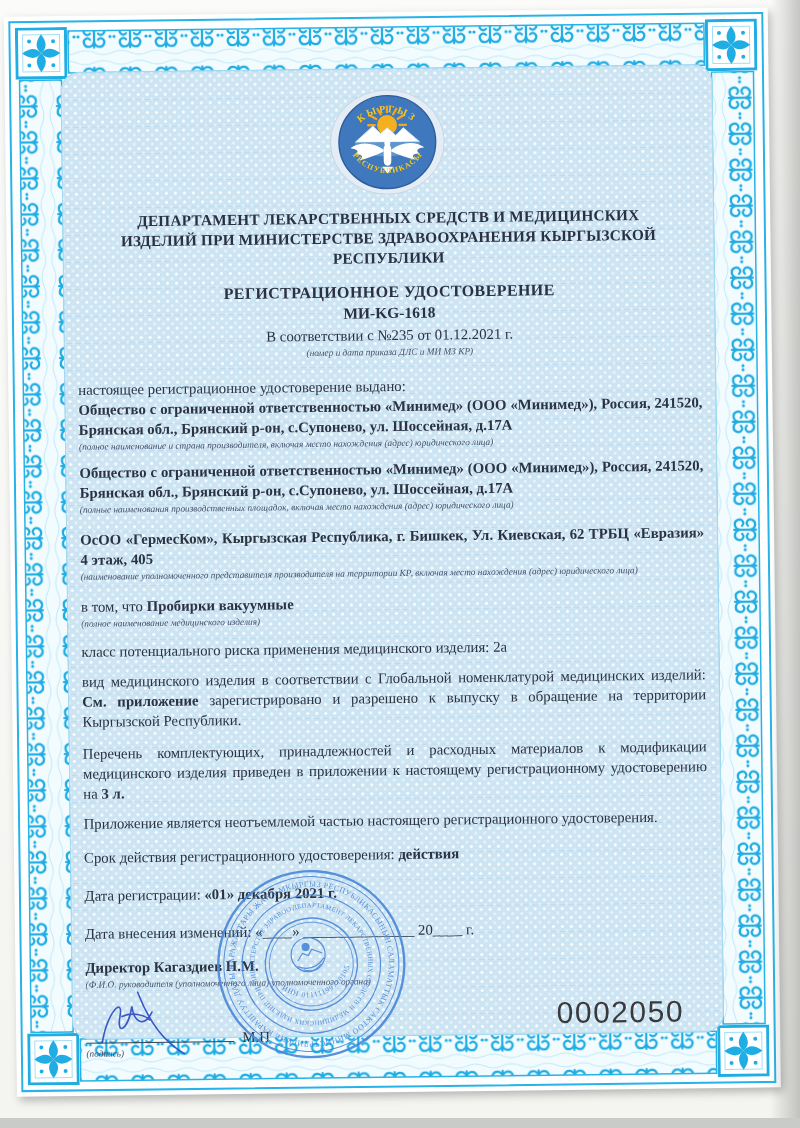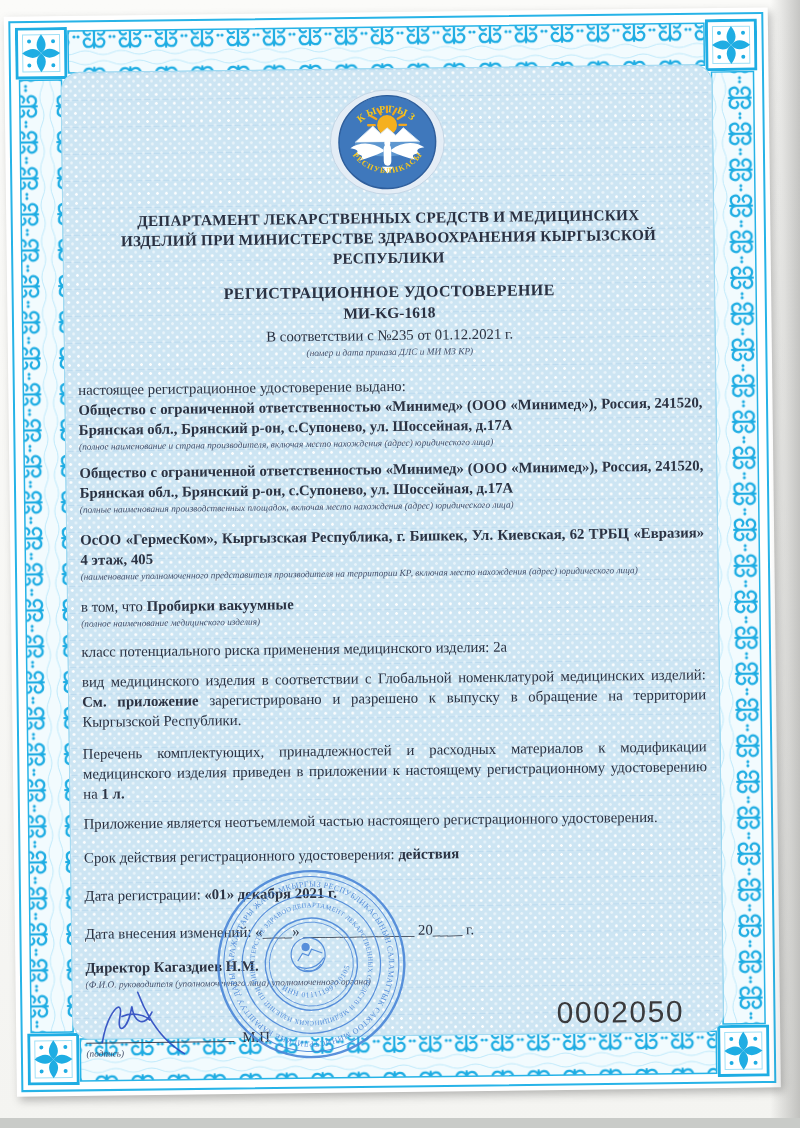--- a/index.html
+++ b/index.html
@@ -172,21 +172,21 @@
         <p class="p b mt14">ОсОО «ГермесКом», Кыргызская Республика, г. Бишкек, Ул. Киевская, 62 ТРБЦ «Евразия» 4 этаж, 405</p>
         <div class="cap">(наименование уполномоченного представителя производителя на территории КР, включая место нахождения (адрес) юридического лица)</div>
 
         <p class="p mt14"><span>в том, что </span><span class="b">Пробирки вакуумные</span></p>
         <div class="cap">(полное наименование медицинского изделия)</div>
 
         <p class="p mt12">класс потенциального риска применения медицинского изделия: 2а</p>
 
         <p class="p mt10"><span>вид медицинского изделия в соответствии с Глобальной номенклатурой медицинских изделий: </span><span class="b">См. приложение</span><span> зарегистрировано и разрешено к выпуску в обращение на территории Кыргызской Республики.</span></p>
 
-        <p class="p mt12"><span>Перечень комплектующих, принадлежностей и расходных материалов к модификации медицинского изделия приведен в приложении к настоящему регистрационному удостоверению на </span><span class="b">1 л.</span></p>
+        <p class="p mt12"><span>Перечень комплектующих, принадлежностей и расходных материалов к модификации медицинского изделия приведен в приложении к настоящему регистрационному удостоверению на </span><span class="b">3 л.</span></p>
 
         <p class="p mt10">Приложение является неотъемлемой частью настоящего регистрационного удостоверения.</p>
 
         <p class="p mt14"><span>Срок действия регистрационного удостоверения: </span><span class="b">действия</span></p>
 
         <p class="p mt18"><span>Дата регистрации: </span><span class="b">«01» декабря 2021 г.</span></p>
 
         <p class="p mt18">Дата внесения изменений: «____» _______________ 20____ г.</p>
 
         <p class="p b mt14">Директор Кагаздиев Н.М.</p>

